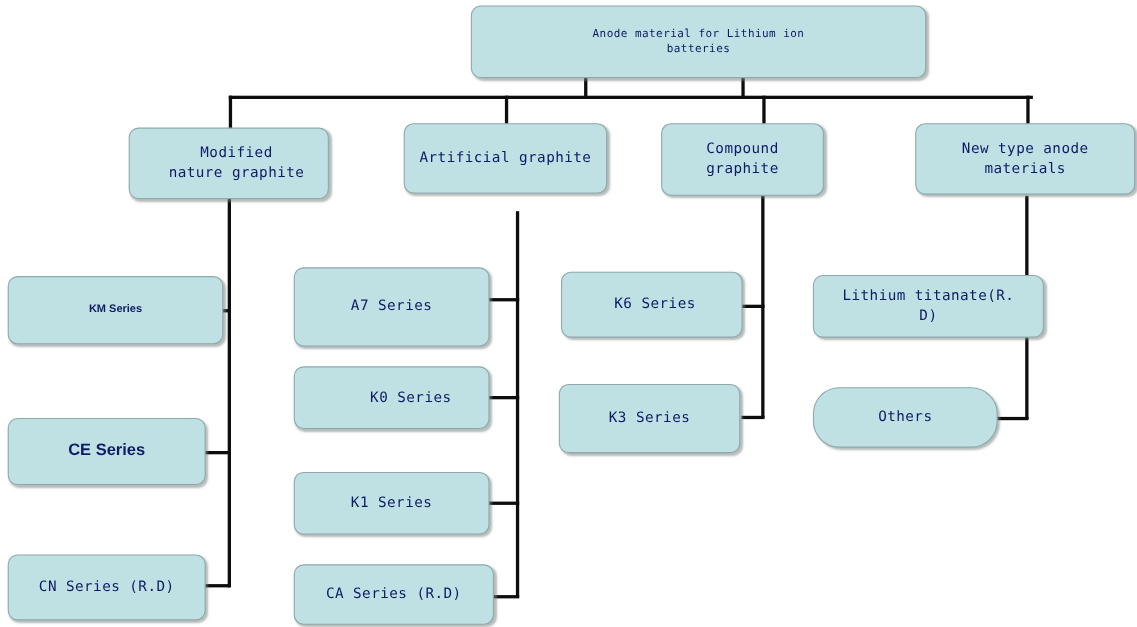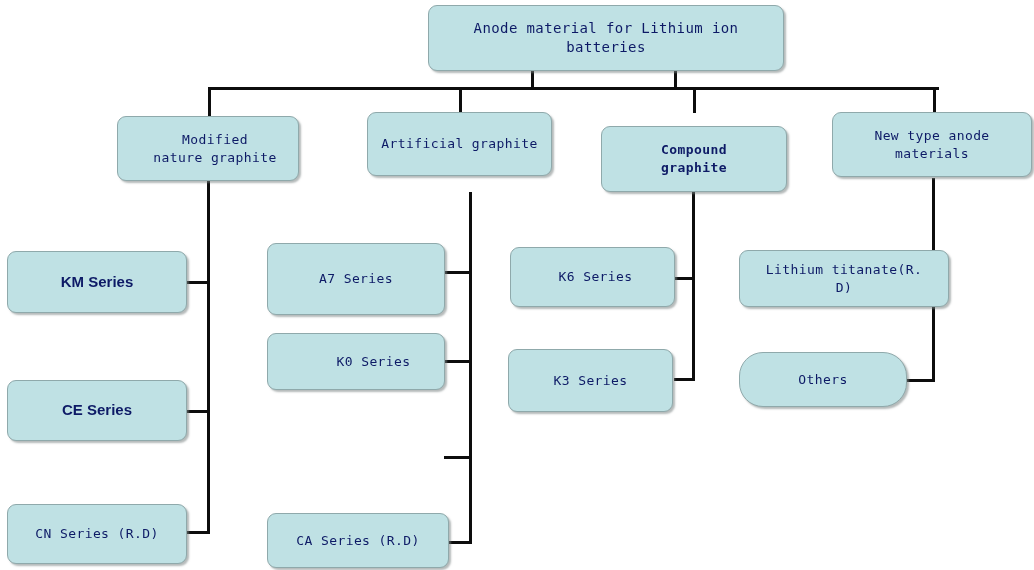--- a/index.html
+++ b/index.html
@@ -41,30 +41,30 @@
     font-family: "DejaVu Sans Mono", monospace;
     font-size: 13px;
     line-height: 1.35;
     letter-spacing: 0.4px;
     padding: 2px 6px;
     user-select: none;
   }
   .node span { display: block; width: 100%; }
 
   
-  #n-root { left: 428px; top: 5px; width: 356px; height: 66px; font-size: 14px; }
+  #n-root { left: 428px; top: 5px; width: 414px; height: 66px; font-size: 10px; }
 
   
   #n-l2-0 { left: 117px; top: 116px; width: 182px; height: 65px; padding-left: 20px; }
   #n-l2-1 { left: 367px; top: 112px; width: 185px; height: 64px; }
-  #n-l2-2 { left: 601px; top: 126px; width: 186px; height: 66px; font-weight: bold; }
+  #n-l2-2 { left: 601px; top: 112px; width: 148px; height: 66px; }
   #n-l2-3 { left: 832px; top: 112px; width: 200px; height: 65px; }
 
   
-  #n-c0-0 { left: 7px;  top: 251px; width: 180px; height: 62px; font-family:"Liberation Sans", sans-serif; font-size:15px; font-weight:bold; letter-spacing:0; }
+  #n-c0-0 { left: 7px;  top: 251px; width: 196px; height: 62px; font-family:"Liberation Sans", sans-serif; font-size:10px; font-weight:bold; letter-spacing:0; }
   #n-c0-1 { left: 7px;  top: 380px; width: 180px; height: 61px; font-family:"Liberation Sans", sans-serif; font-size:15px; font-weight:bold; letter-spacing:0; }
   #n-c0-2 { left: 7px;  top: 504px; width: 180px; height: 60px; }
 
   
   #n-c1-0 { left: 267px; top: 243px; width: 178px; height: 72px; }
   #n-c1-1 { left: 267px; top: 333px; width: 178px; height: 57px; padding-left: 41px; }
   #n-c1-2 { left: 267px; top: 429px; width: 178px; height: 57px; }
   #n-c1-3 { left: 267px; top: 513px; width: 182px; height: 55px; font-size: 13px; }
 
   
@@ -149,20 +149,23 @@
   <div class="node" id="n-c0-2">
     <span>CN Series (R.D)</span>
   </div>
 
   <div class="node" id="n-c1-0">
     <span>A7 Series</span>
   </div>
   <div class="node" id="n-c1-1">
     <span>K0 Series</span>
   </div>
+  <div class="node" id="n-c1-2">
+    <span>K1 Series</span>
+  </div>
   <div class="node" id="n-c1-3">
     <span>CA Series (R.D)</span>
   </div>
 
   <div class="node" id="n-c2-0">
     <span>K6 Series</span>
   </div>
   <div class="node" id="n-c2-1">
     <span>K3 Series</span>
   </div>

